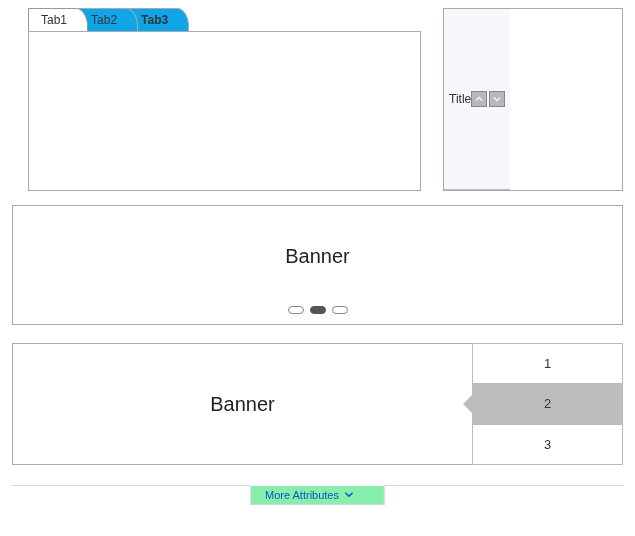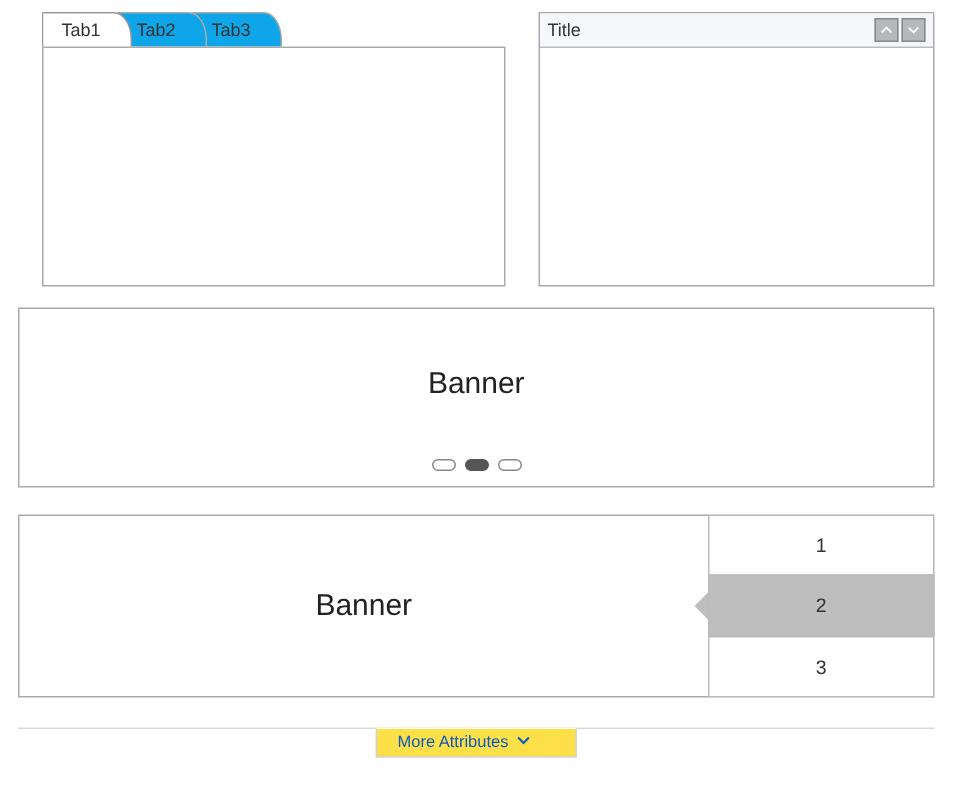--- a/index.html
+++ b/index.html
@@ -38,34 +38,34 @@
     line-height: 15px;
     font-size: 12px;
   }
   .tab[data-active="true"] {
     background: #fff;
     z-index: 5;
     border-color: #999;
   }
   .tab[data-z="3"] { z-index: 3; }
   .tab[data-z="2"] { z-index: 2; }
-  .tab[data-z="1"] { z-index: 1; }
+  .tab[data-z="1"] { z-index: 1; font-weight: bold; }
   .tab-body {
     border: 1px solid #aaa;
     height: 160px;
     margin-top: -1px;
     background: #fff;
     position: relative;
     z-index: 4;
   }
   .panel {
-    width: 264px;
-    border: 1px solid #aaa;
-    display: flex;
-    flex-direction: column;
+    width: 180px;
+    border: 1px solid #aaa;
+    display: flex;
+    flex-direction: row;
     justify-content: flex-end;
   }
   .panel-header {
     background: #f5f7fa;
     border-bottom: 1px solid #bbb;
     display: flex;
     align-items: center;
     justify-content: space-between;
     padding: 3px 5px;
     font-size: 12px;
@@ -173,21 +173,21 @@
     height: 28px;
     position: relative;
   }
   .more-attr {
     position: absolute;
     left: 50%;
     top: -1px;
     transform: translateX(-50%);
     border: 1px solid #cfd4da;
     border-top: 1px solid #fff;
-    background: #fde047;
+    background: #86efac;
     padding: 3px 30px 3px 14px;
     font-size: 11px;
     color: #0a57c2;
     cursor: pointer;
     display: flex;
     align-items: center;
     gap: 6px;
   }
   .more-attr svg { width: 9px; height: 9px; }
 </style>

